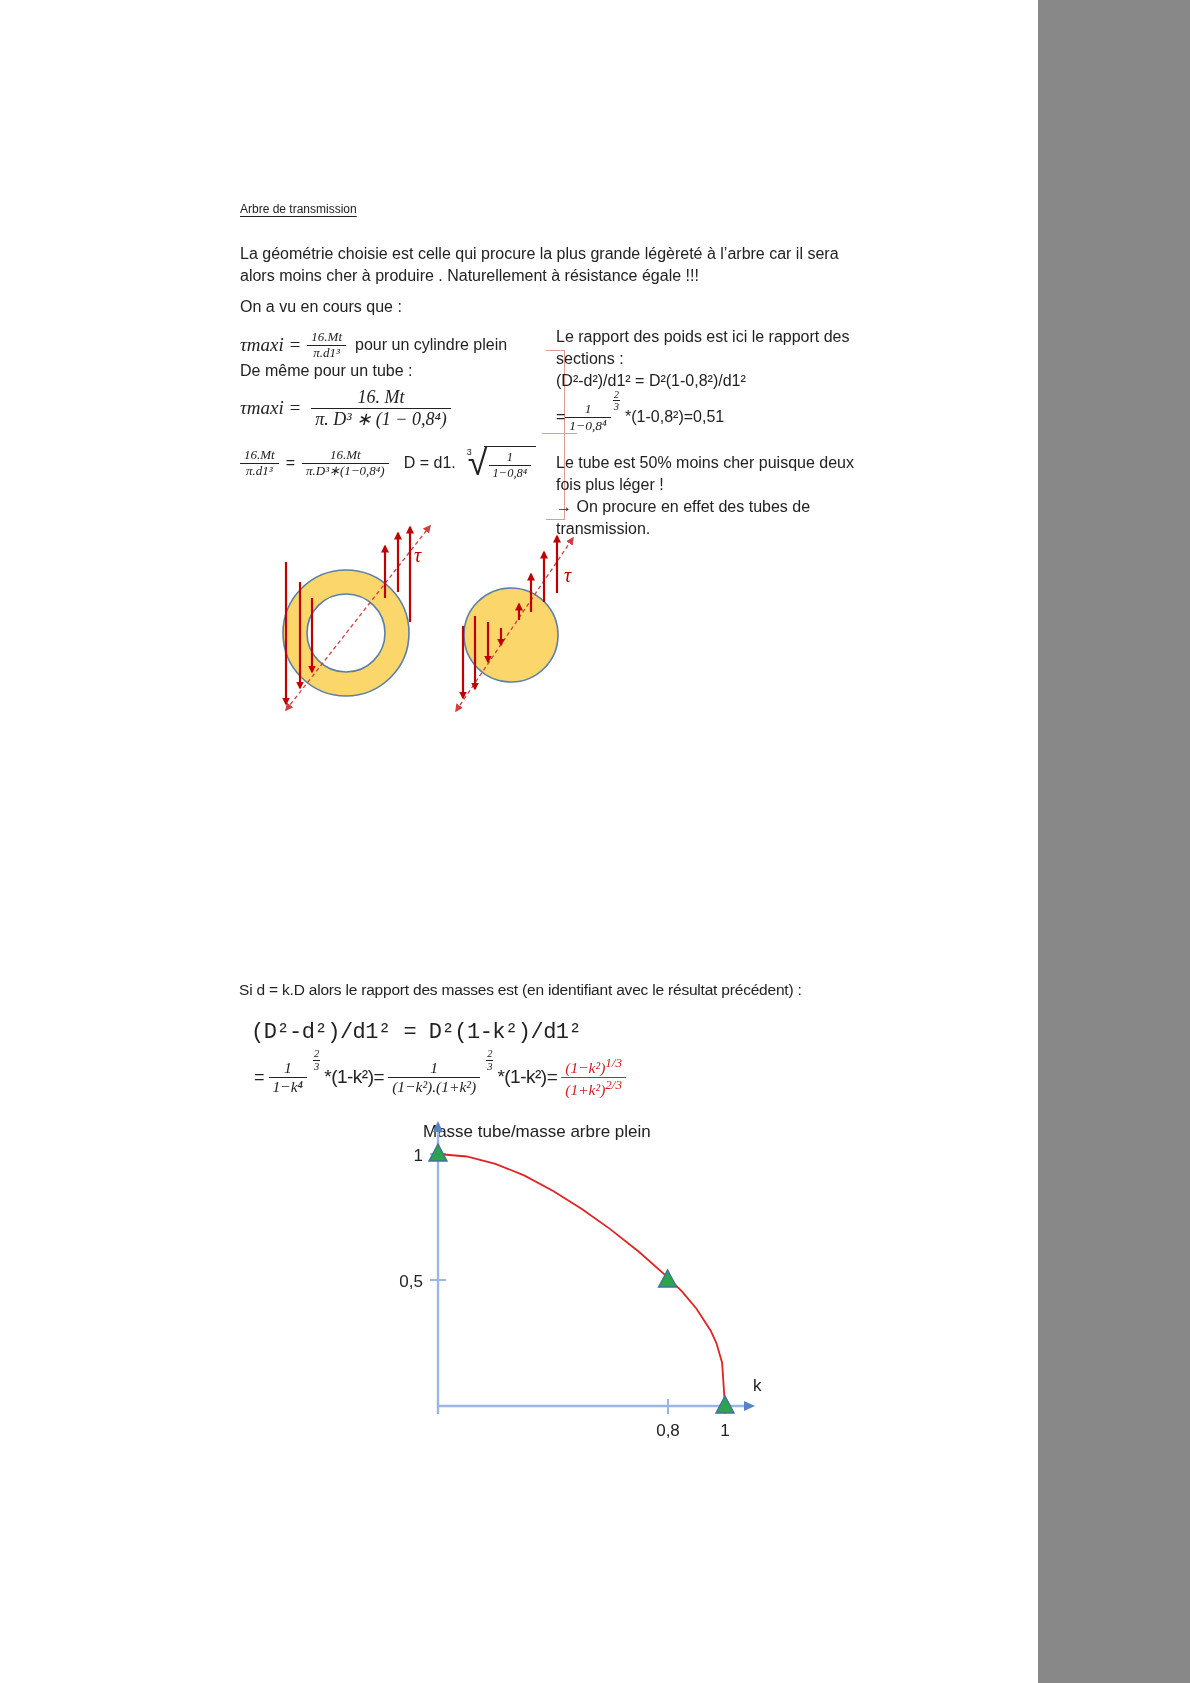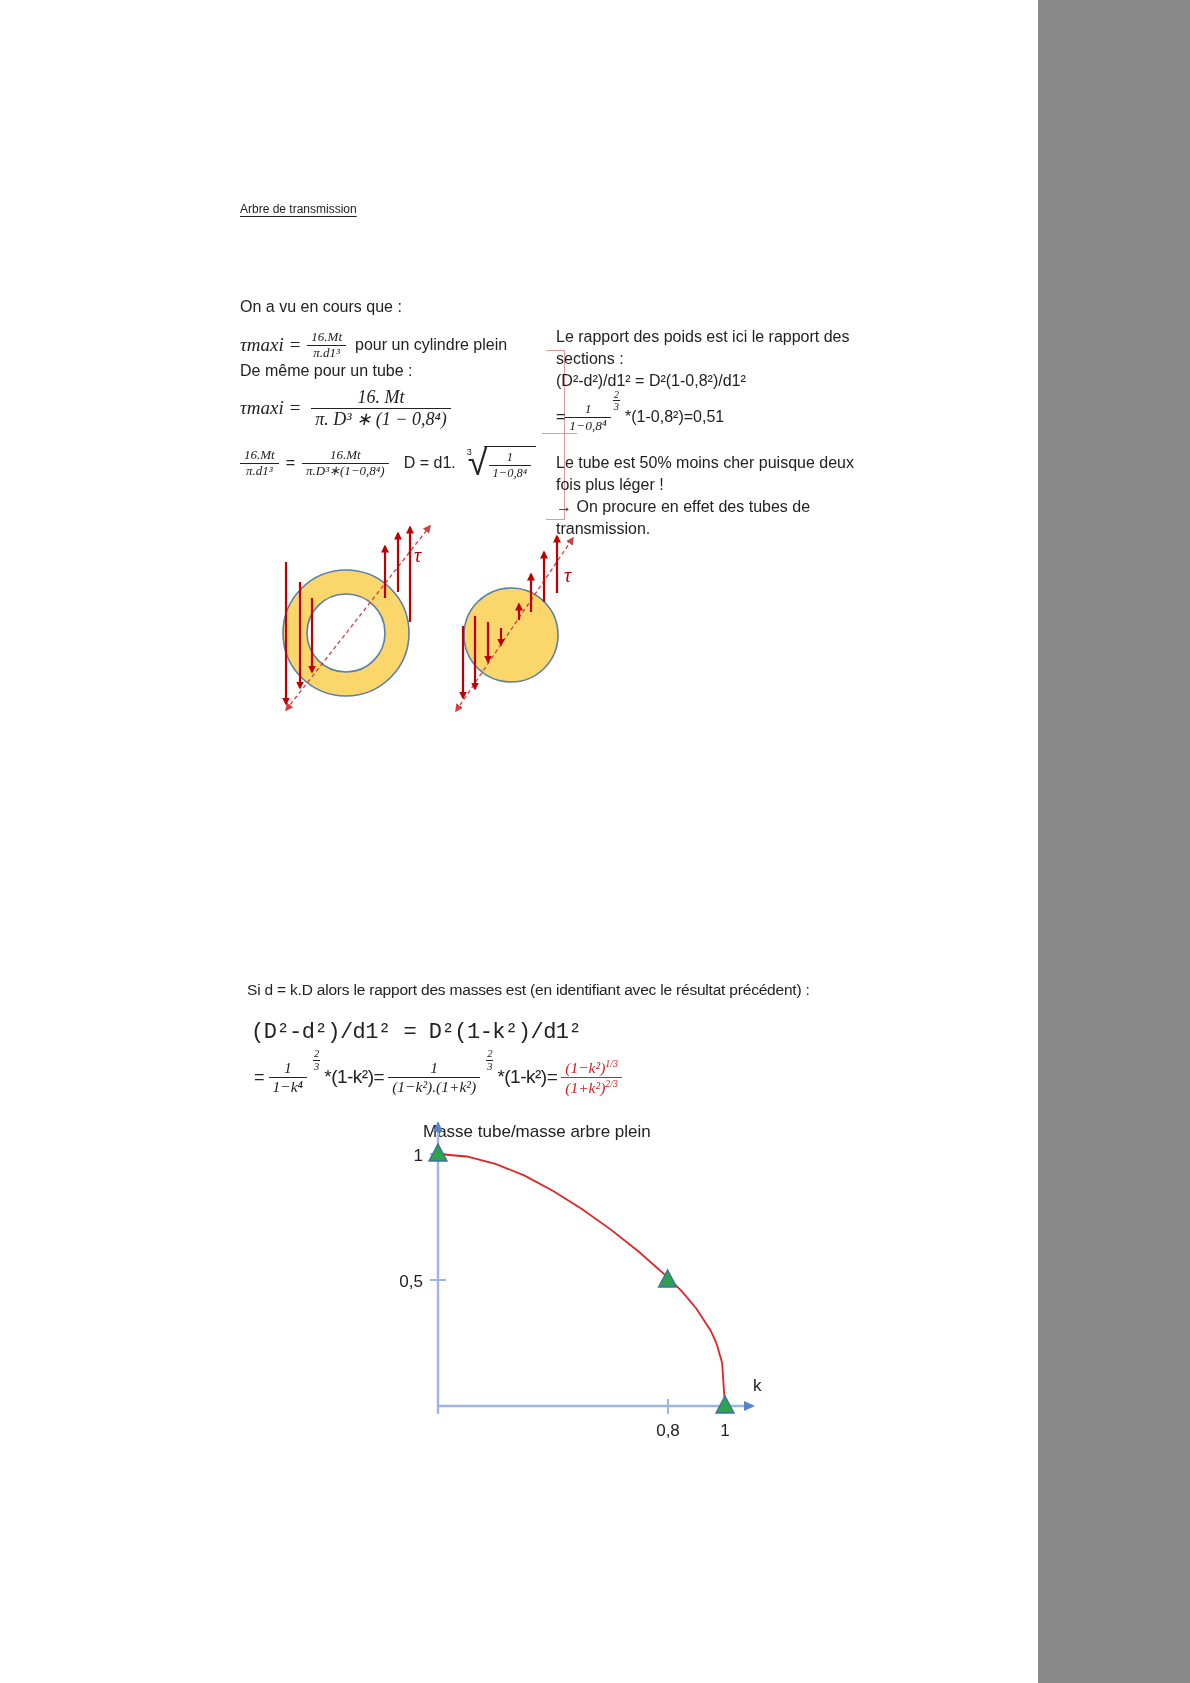--- a/index.html
+++ b/index.html
@@ -19,32 +19,36 @@
         font-family:"Liberation Serif",serif;font-style:italic;transform:translateY(-17px);margin-left:2px;}
   .expf .t{border-bottom:1px solid #222;padding:0 1px;}
   
   .rad{display:inline-flex;align-items:center;}
   .rad-idx{font-size:9px;transform:translate(4px,-11px);}
   .rad-sign{font-size:36px;font-weight:300;line-height:.85;margin-right:-4px;}
   .rad-body{border-top:1.4px solid #222;padding:3px 5px 0 5px;}
   
   .bracket{border-top:1.6px solid #e09a9a;border-right:1.6px solid #e09a9a;border-bottom:1.6px solid #e09a9a;}
   .bracket-tick{border-top:1.6px solid #e09a9a;height:0;}
-  sup{font-size:10px;}
+  sup{font-size:13px;}
   .nowrap{white-space:nowrap;}
 </style>
 </head>
 <body>
 
 <div class="page">
 
   <div class="abs" style="left:1038px;top:10px;font-size:25px;">05/10/2021</div>
 
   <div class="abs" style="left:240px;top:202px;font-size:12px;text-decoration:underline;text-underline-offset:3px;">Arbre de transmission</div>
 
+  <div class="abs txt" style="left:240px;top:243px;width:680px;">
+    <div>La géométrie choisie est celle qui procure la plus grande légèreté à l’arbre car il sera</div>
+    <div>alors moins cher à produire . Naturellement à résistance égale !!!</div>
+  </div>
 
   <div class="abs txt" style="left:240px;top:296px;">On a vu en cours que :</div>
 
   <div class="abs" style="left:240px;top:327px;display:flex;align-items:center;gap:6px;height:36px;">
     <span class="mi" style="font-size:19px;">τmaxi =</span>
     <span class="frac mi" style="font-size:13px;">
       <span class="num">16.Mt</span>
       <span class="bar"></span>
       <span class="den">π.d1³</span>
     </span>
@@ -152,21 +156,21 @@
         <line x1="273" y1="130" x2="273" y2="147" marker-end="url(#ah-solid)"></line>
         <line x1="291" y1="122" x2="291" y2="106" marker-end="url(#ah-solid)"></line>
         <line x1="303" y1="114" x2="303" y2="76" marker-end="url(#ah-solid)"></line>
         <line x1="316" y1="104" x2="316" y2="54" marker-end="url(#ah-solid)"></line>
         <line x1="329" y1="95" x2="329" y2="38" marker-end="url(#ah-solid)"></line>
       </g>
       <text x="336" y="84" font-size="20" fill="#c00000" font-style="italic" font-family="Liberation Serif, serif">τ</text>
     </g>
   </svg>
 
-  <div class="abs" style="left:247px;top:981px;font-size:15.5px;letter-spacing:-0.2px;white-space:nowrap;">Si d = k.D alors le rapport des masses est (en identifiant avec le résultat précédent) :</div>
+  <div class="abs" style="left:239px;top:981px;font-size:15.5px;letter-spacing:-0.2px;white-space:nowrap;">Si d = k.D alors le rapport des masses est (en identifiant avec le résultat précédent) :</div>
 
   <div class="abs" style="left:251px;top:1020px;font-size:22px;letter-spacing:-0.5px;font-family:Liberation Mono, monospace;">(D²-d²)/d1² = D²(1-k²)/d1²</div>
 
   <div class="abs" style="left:254px;top:1046px;display:flex;align-items:center;gap:4px;height:62px;">
     <span style="font-size:18px;">=</span>
     <span class="frac mi" style="font-size:15.5px;">
       <span class="num">1</span>
       <span class="bar"></span>
       <span class="den">1−k⁴</span>
     </span>

